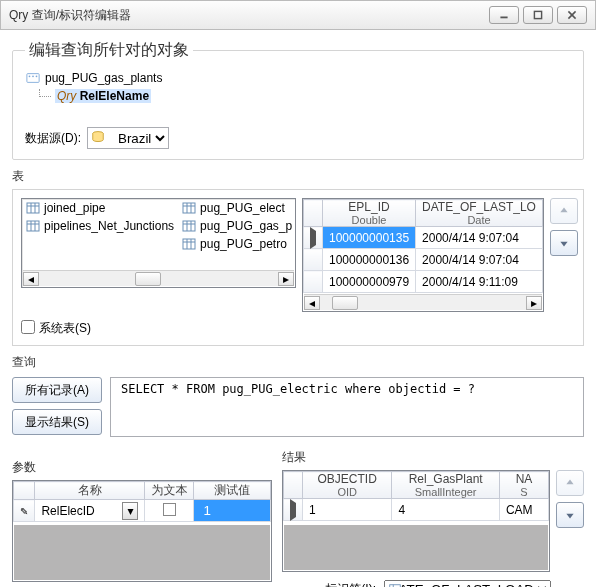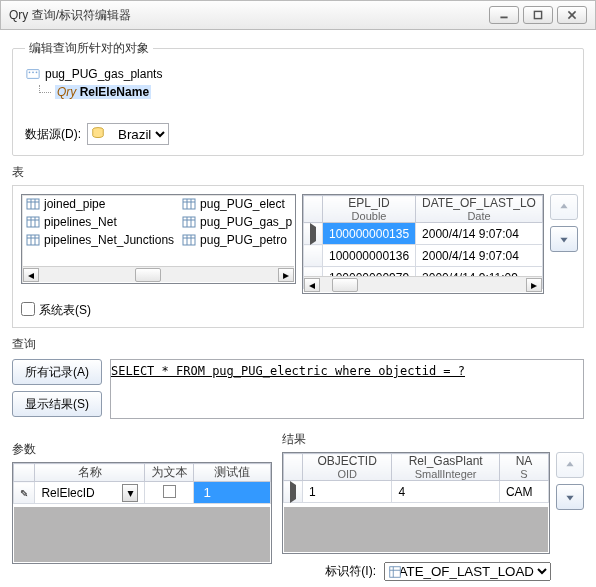--- a/index.html
+++ b/index.html
@@ -3,21 +3,21 @@
 <meta charset="utf-8">
 <style>
 * { box-sizing: border-box; margin: 0; padding: 0; }
 body { font-family: "Microsoft YaHei", Tahoma, sans-serif; font-size: 12px; background: #fff; width: 596px; height: 587px; overflow: hidden; }
 .title-bar { height: 30px; background: linear-gradient(#fdfdfd, #eaeaea); border: 1px solid #bbb; display: flex; align-items: center; padding: 0 8px; }
 .title-bar .title { flex: 1; color: #333; }
 .win-btn { width: 30px; height: 18px; border: 1px solid #a0a0a0; border-radius: 3px; margin-left: 4px; display: inline-flex; align-items: center; justify-content: center; background: linear-gradient(#fff,#e6e6e6); cursor: pointer; }
 .win-btn svg { width: 12px; height: 12px; }
 .content { padding: 10px 12px 8px; }
 fieldset { border: 1px solid #d4d4d4; border-radius: 2px; }
-legend { padding: 0 4px; color: #333; font-size: 12px; }
+legend { padding: 0 4px; color: #333; font-size: 16px; }
 .sect-target { padding: 10px 12px; margin-bottom: 8px; }
 .tree-row { display: flex; align-items: center; margin-bottom: 4px; }
 .tree-row.child { padding-left: 14px; }
 .conn { display: inline-block; width: 12px; height: 8px; border-left: 1px dotted #999; border-bottom: 1px dotted #999; margin-right: 4px; margin-top: -6px; }
 .tree-icon { width: 16px; height: 14px; margin-right: 4px; display: inline-flex; align-items: center; justify-content: center; }
 .sel-highlight { background: #d0e5ff; padding: 0 2px; }
 .bold { font-weight: bold; }
 .ds-row { display: flex; align-items: center; gap: 6px; }
 .ds-row select.full { flex: 1; height: 22px; border: 1px solid #abadb3; background: #fff; padding-left: 26px; }
 .ds-wrap { position: relative; flex: 1; }
@@ -30,35 +30,35 @@
 .list-col { display: flex; }
 .col { flex: 1; }
 .li { display: flex; align-items: center; height: 18px; padding: 0 4px; white-space: nowrap; overflow: hidden; }
 .li .ic { width: 14px; height: 14px; margin-right: 4px; }
 .hscroll { position: absolute; left: 1px; right: 1px; bottom: 1px; height: 16px; background: #f0f0f0; border-top: 1px solid #d0d0d0; display: flex; align-items: center; }
 .hscroll .sbtn { width: 16px; height: 14px; border: 1px solid #b0b0b0; background: linear-gradient(#fff,#e6e6e6); display:flex; align-items:center; justify-content:center; }
 .hscroll .track { flex: 1; height: 14px; position: relative; }
 .hscroll .thumb { position: absolute; left: 40%; top: 0; width: 26px; height: 14px; border: 1px solid #b0b0b0; background: linear-gradient(#fff,#e6e6e6); border-radius:2px; }
 .systable { margin-top: 8px; display: flex; align-items: flex-start; gap: 4px; }
 .systable input[type=checkbox] { width: 14px; height: 14px; }
-.grid-wrap { border: 1px solid #828790; background: #fff; height: 100px; position: relative; }
+.grid-wrap { border: 1px solid #828790; background: #fff; height: 114px; position: relative; }
 .grid-wrap.small { height: 102px; }
 .grid table { border-collapse: collapse; width: 100%; font-size: 12px; }
 .grid th { background: linear-gradient(#fff,#eef1f6); border: 1px solid #c5c9d4; height: 17px; font-weight: normal; color: #444; padding: 0 6px; white-space: nowrap; }
 .grid th .sub { display:block; font-size:11px; color:#666; line-height:12px; }
 .grid td { border: 1px solid #d6dae2; height: 22px; padding: 0 6px; white-space: nowrap; }
 .grid td.rowhdr { width: 18px; background: linear-gradient(#fff,#eef1f6); text-align:center; }
 .grid td.sel { background: #3399ff; color: #fff; }
 .grid .hdr-rowsel { width: 18px; }
 .arrow-btn { width: 28px; height: 26px; border: 1px solid #8e9bad; border-radius: 3px; background: linear-gradient(#fff,#e4ecf7); display: flex; align-items: center; justify-content: center; cursor: pointer; }
 .arrow-btn.disabled { opacity: .5; }
 .vstack { display: flex; flex-direction: column; gap: 6px; }
 .query-area { display: flex; gap: 8px; margin: 6px 0 6px; align-items: flex-start; }
 .btn { min-width: 90px; height: 26px; border: 1px solid #8e9bad; border-radius: 3px; background: linear-gradient(#fff,#e4ecf7); cursor: pointer; font-size: 12px; padding: 0 10px; }
-.query-text { flex: 1; height: 60px; border: 1px solid #abadb3; background: #fff; padding: 4px 0; font-family: Consolas, monospace; font-size: 12px; resize: none; text-decoration: underline; }
+.query-text { flex: 1; height: 60px; border: 1px solid #abadb3; background: #fff; padding: 4px 10px; font-family: Consolas, monospace; font-size: 12px; resize: none; }
 .params-results { display: flex; gap: 10px; }
 .col-left { width: 260px; margin-top: 10px; }
 .col-right { flex: 1; }
 .sel-cell { background: #3399ff; color: #fff; }
 .param-input { width: 100%; height: 20px; border: 1px solid #999; padding: 0 3px; }
 .dd-cell { display: flex; align-items: center; }
 .dd-cell .dd-btn { width: 16px; height: 18px; border: 1px solid #888; background: linear-gradient(#fff,#e0e0e0); margin-left: auto; display:flex; align-items:center; justify-content:center; }
 .chk-empty { width: 13px; height: 13px; border: 1px solid #888; background: #fff; display:inline-block; }
 .bottom-row { display: flex; align-items: center; gap: 8px; margin-top: 8px; }
 .bottom-row .ds-wrap { flex: 0 0 200px; }
@@ -138,26 +138,20 @@
     <div class="tables-flex">
       <div class="list-box sunken" style="width:275px;">
         <div class="list-col" style="padding-bottom:16px;">
           <div class="col" id="tbl-left">
               <div class="li"><span class="ic"><svg width="14" height="14" viewBox="0 0 14 14">
                     <rect x="1" y="2" width="12" height="10" fill="#fff" stroke="#6b8fb5"></rect>
                     <line x1="1" y1="5" x2="13" y2="5" stroke="#6b8fb5"></line>
                     <line x1="5" y1="2" x2="5" y2="12" stroke="#6b8fb5"></line>
                     <line x1="9" y1="2" x2="9" y2="12" stroke="#6b8fb5"></line>
                   </svg></span>joined_pipe</div>
-              <div class="li"><span class="ic"><svg width="14" height="14" viewBox="0 0 14 14">
-                    <rect x="1" y="2" width="12" height="10" fill="#fff" stroke="#6b8fb5"></rect>
-                    <line x1="1" y1="5" x2="13" y2="5" stroke="#6b8fb5"></line>
-                    <line x1="5" y1="2" x2="5" y2="12" stroke="#6b8fb5"></line>
-                    <line x1="9" y1="2" x2="9" y2="12" stroke="#6b8fb5"></line>
-                  </svg></span>pipelines_Net</div>
               <div class="li"><span class="ic"><svg width="14" height="14" viewBox="0 0 14 14">
                     <rect x="1" y="2" width="12" height="10" fill="#fff" stroke="#6b8fb5"></rect>
                     <line x1="1" y1="5" x2="13" y2="5" stroke="#6b8fb5"></line>
                     <line x1="5" y1="2" x2="5" y2="12" stroke="#6b8fb5"></line>
                     <line x1="9" y1="2" x2="9" y2="12" stroke="#6b8fb5"></line>
                   </svg></span>pipelines_Net_Junctions</div>
             </div>
           <div class="col" id="tbl-right">
               <div class="li"><span class="ic"><svg width="14" height="14" viewBox="0 0 14 14">
                     <rect x="1" y="2" width="12" height="10" fill="#fff" stroke="#6b8fb5"></rect>

